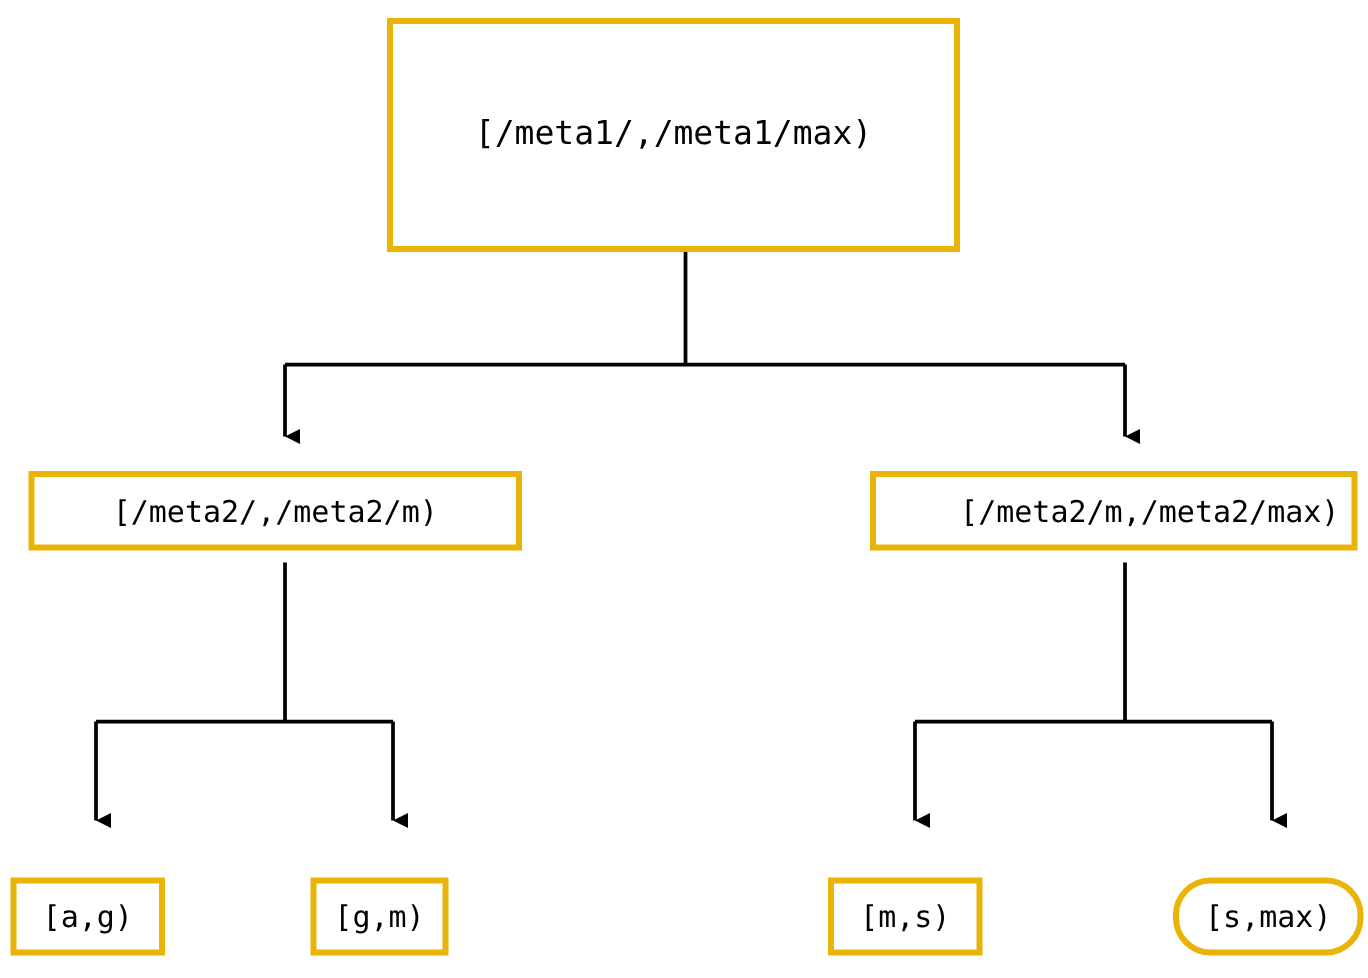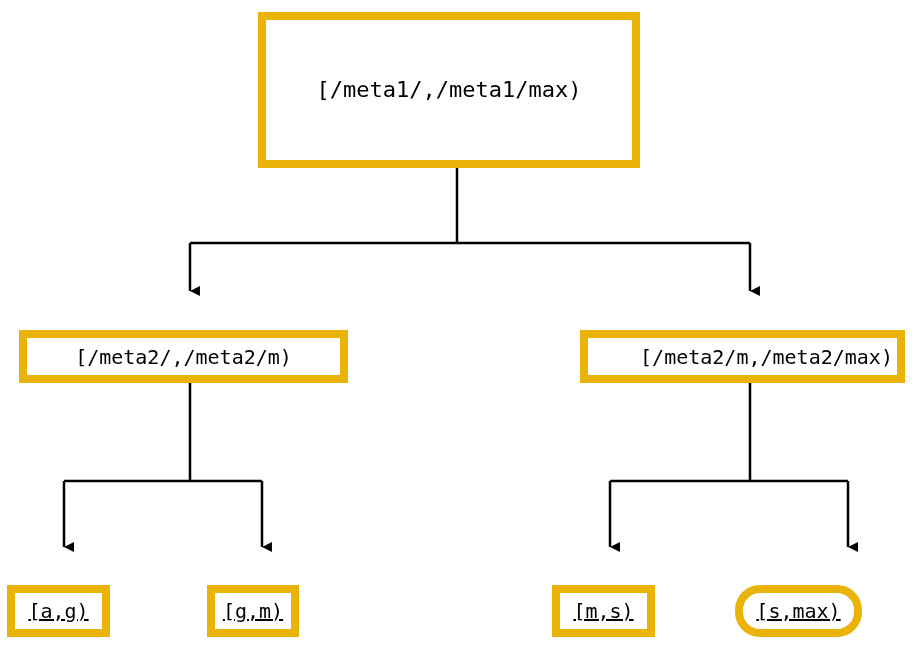--- a/index.html
+++ b/index.html
@@ -20,21 +20,21 @@
     position: absolute;
     left: 0;
     top: 0;
     width: 912px;
     height: 652px;
     pointer-events: none;
   }
   .node {
     position: absolute;
     box-sizing: border-box;
-    border: 8px solid #eab308;
+    border: 4px solid #eab308;
     background: #ffffff;
     display: flex;
     align-items: center;
     justify-content: center;
     color: #000000;
     text-align: center;
     white-space: nowrap;
   }
   .node-label {
     display: block;
@@ -43,46 +43,46 @@
   }
   .node-root {
     left: 258px;
     top: 12px;
     width: 382px;
     height: 156px;
   }
   .node-root .node-label { font-size: 22px; }
 
   .node-mid {
-    top: 330px;
+    top: 314px;
     height: 53px;
     text-align: center;
   }
   .node-mid .node-label { font-size: 20px; }
 
   .node-mid-left {
     left: 19px;
     width: 329px;
   }
   .node-mid-right {
     left: 580px;
     width: 325px;
     padding-left: 48px;
   }
 
   .node-leaf {
     top: 585px;
     height: 52px;
   }
-  .node-leaf .node-label { font-size: 20px; text-decoration: underline; }
+  .node-leaf .node-label { font-size: 20px; }
 
   .node-leaf-0 { left: 7px;   width: 103px; }
   .node-leaf-1 { left: 207px; width: 92px; }
   .node-leaf-2 { left: 552px; width: 103px; }
-  .node-leaf-3 { left: 735px; width: 127px; border-radius: 25px; }
+  .node-leaf-3 { left: 782px; width: 127px; border-radius: 25px; }
 </style>
 </head>
 <body>
 
 <div id="canvas">
 
   <svg id="edge-layer" viewBox="0 0 912 652" width="912" height="652" xmlns="http://www.w3.org/2000/svg">
     <defs>
       <marker id="arrowdown" markerWidth="14" markerHeight="14" refX="5" refY="10" orient="auto" markerUnits="userSpaceOnUse">
         <path d="M 0 0 L 10 0 L 5 10 z" fill="#000000"></path>

